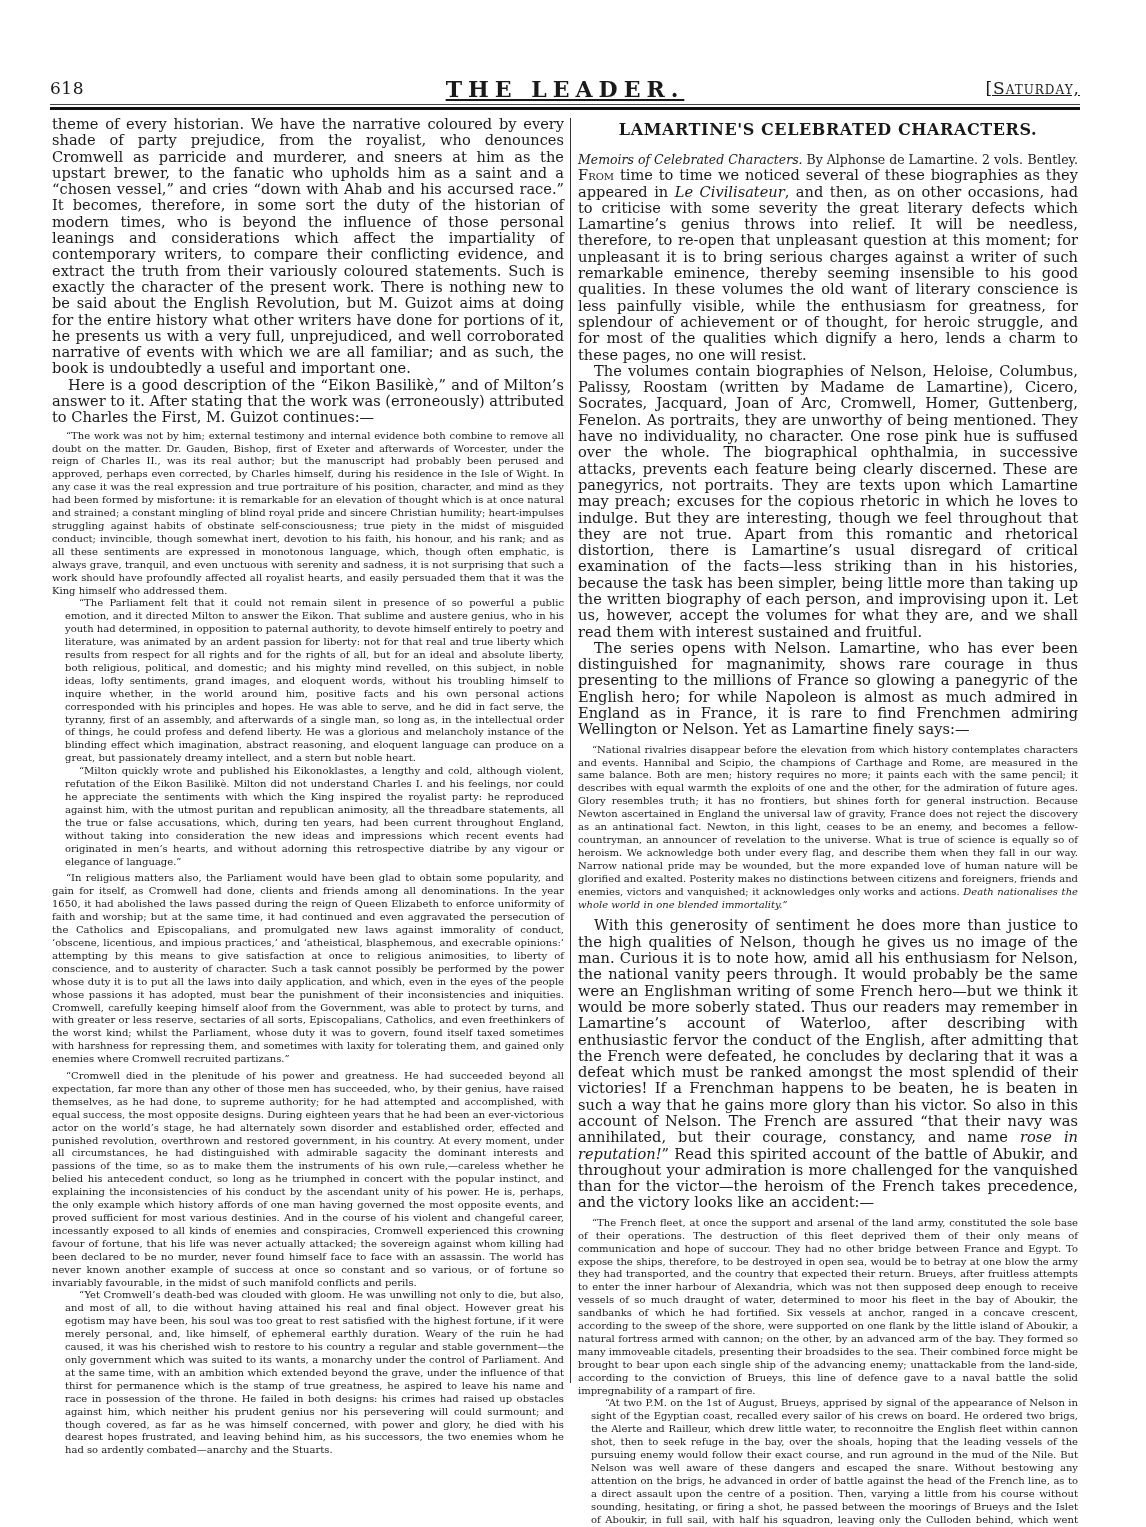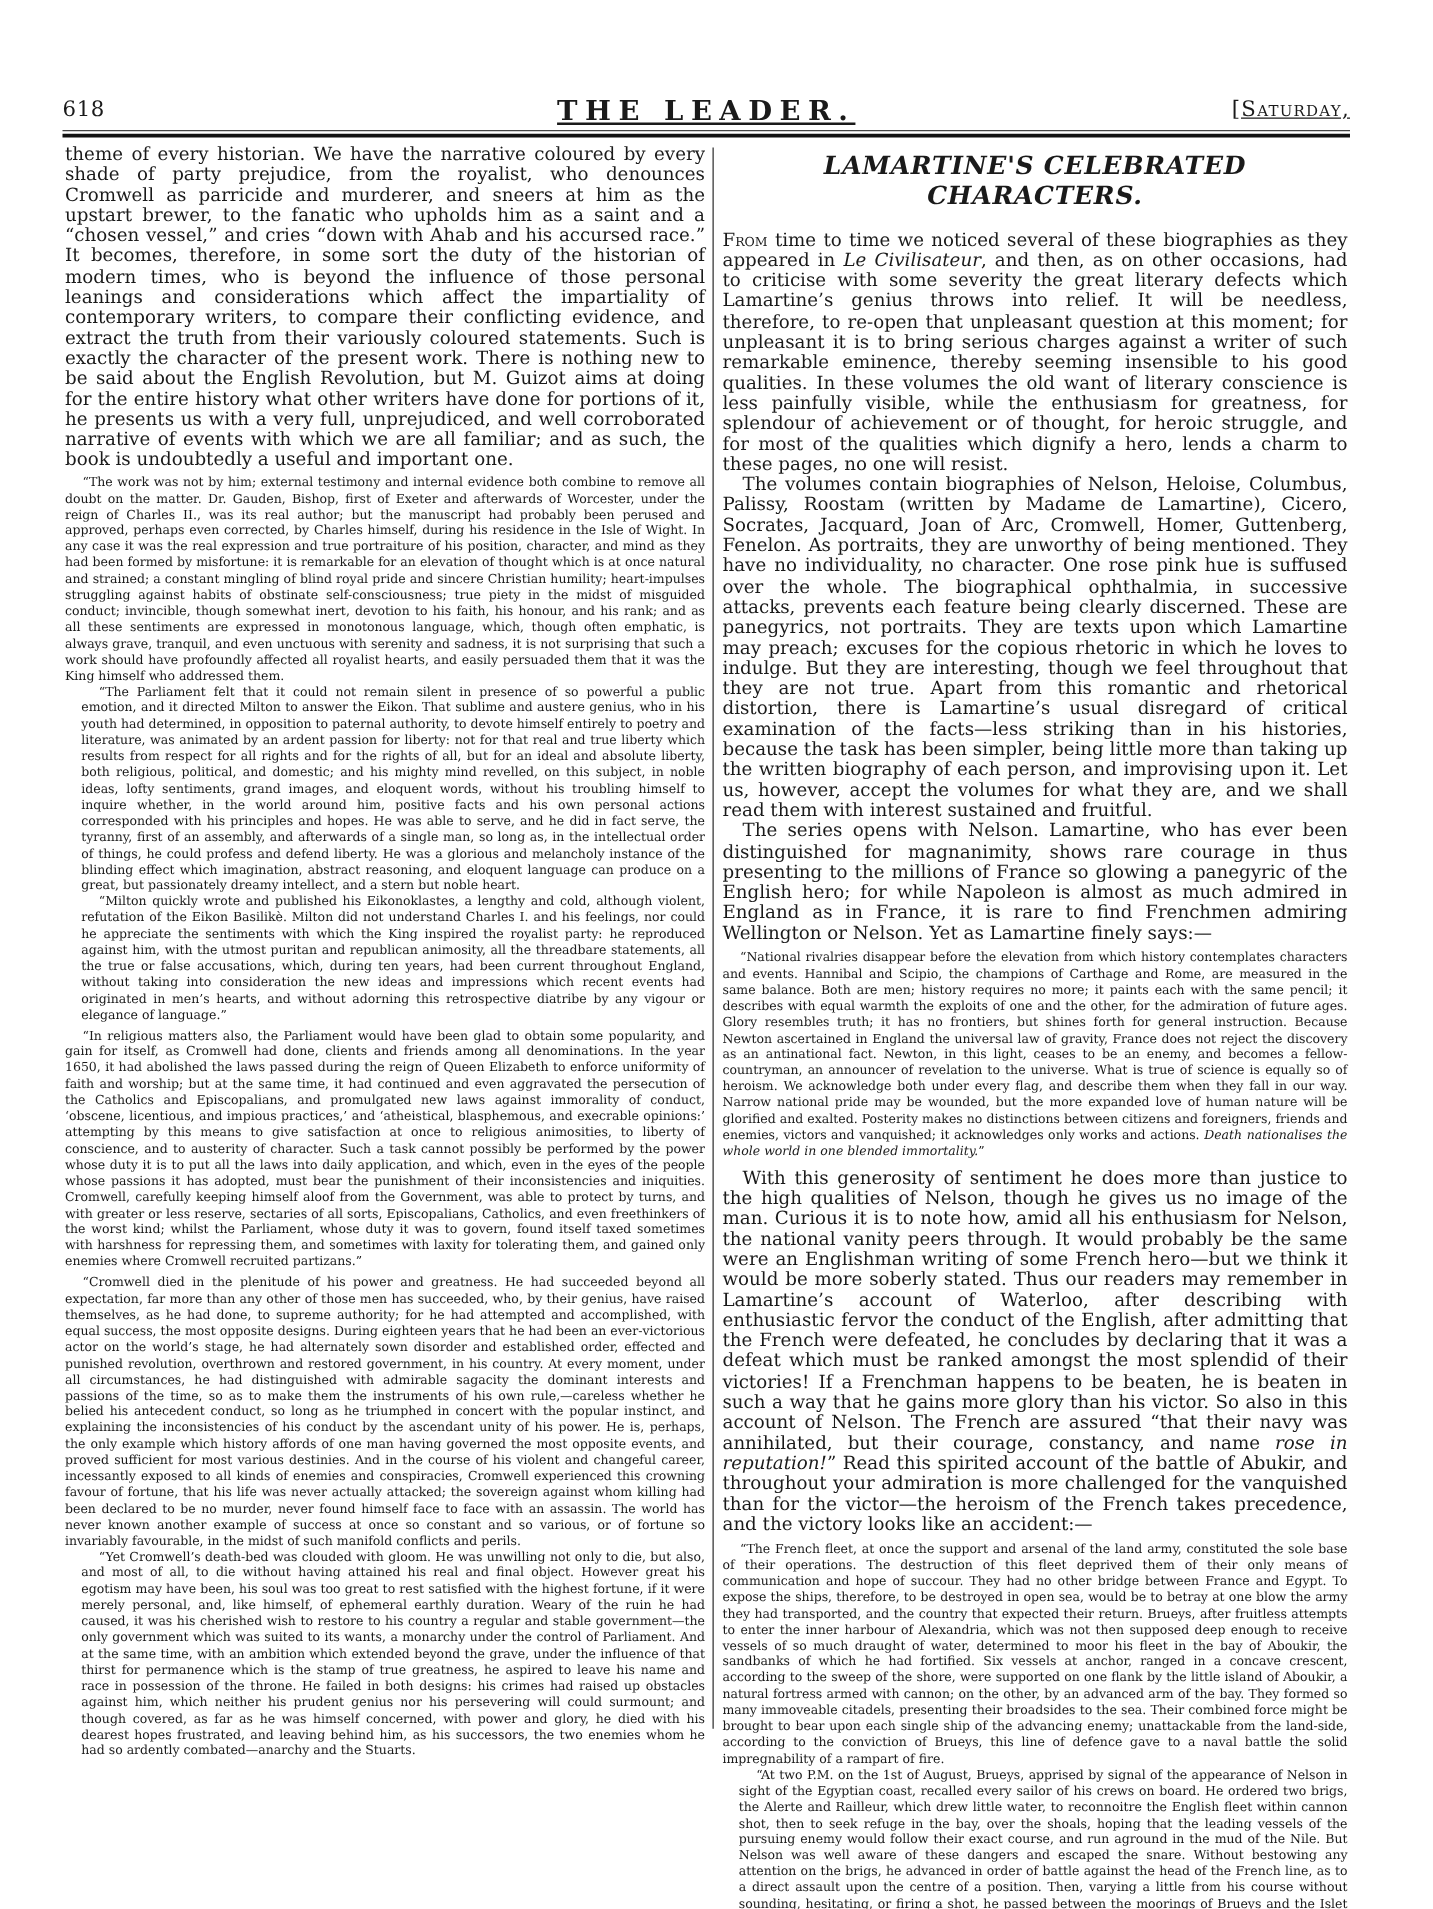--- a/index.html
+++ b/index.html
@@ -21,21 +21,21 @@
   .col-right { left: 578px; width: 500px; }
   .divider { position: absolute; left: 570px; top: 118px; width: 1px; height: 1265px; background: #333; }
 
   p { margin: 0; text-align: justify; }
   .body-text { font-size: 14.6px; line-height: 16.3px; }
   .indent { text-indent: 16px; }
   .quote { font-size: 10px; line-height: 12.9px; text-indent: 14px; }
   .quote + .quote { margin-top: 0; margin-left: 13px; }
   .block { margin-top: 4px; }
   .block-lg { margin-top: 6px; }
-  .headline { text-align: center; font-size: 20px; letter-spacing: 0.6px; margin-top: 4px; font-style: italic; }
+  .headline { text-align: center; font-size: 16px; letter-spacing: 0.6px; margin-top: 4px; }
   .byline { font-size: 12.5px; line-height: 15px; display: flex; justify-content: space-between; margin-top: 2px; }
   .byline .work { font-style: italic; }
   .smallcaps { font-variant: small-caps; }
   em { font-style: italic; }
 </style>
 </head>
 <body>
 
 <header>
   <div class="masthead">
@@ -44,38 +44,47 @@
     <span class="day">[Saturday,</span>
   </div>
   <div class="rule-thin"></div>
   <div class="rule-thick"></div>
 </header>
 
 <div class="divider"></div>
 
 <section class="col col-left">
   <p class="body-text">theme of every historian. We have the narrative coloured by every shade of party prejudice, from the royalist, who denounces Cromwell as parricide and murderer, and sneers at him as the upstart brewer, to the fanatic who upholds him as a saint and a “chosen vessel,” and cries “down with Ahab and his accursed race.” It becomes, therefore, in some sort the duty of the historian of modern times, who is beyond the influence of those personal leanings and considerations which affect the impartiality of contemporary writers, to compare their conflicting evidence, and extract the truth from their variously coloured statements. Such is exactly the character of the present work. There is nothing new to be said about the English Revolution, but M. Guizot aims at doing for the entire history what other writers have done for portions of it, he presents us with a very full, unprejudiced, and well corroborated narrative of events with which we are all familiar; and as such, the book is undoubtedly a useful and important one.</p>
+  <p class="body-text indent">Here is a good description of the “Eikon Basilikè,” and of Milton’s answer to it. After stating that the work was (erroneously) attributed to Charles the First, M. Guizot continues:—</p>
   <div class="block">
     <p class="quote">“The work was not by him; external testimony and internal evidence both combine to remove all doubt on the matter. Dr. Gauden, Bishop, first of Exeter and afterwards of Worcester, under the reign of Charles II., was its real author; but the manuscript had probably been perused and approved, perhaps even corrected, by Charles himself, during his residence in the Isle of Wight. In any case it was the real expression and true portraiture of his position, character, and mind as they had been formed by misfortune: it is remarkable for an elevation of thought which is at once natural and strained; a constant mingling of blind royal pride and sincere Christian humility; heart-impulses struggling against habits of obstinate self-consciousness; true piety in the midst of misguided conduct; invincible, though somewhat inert, devotion to his faith, his honour, and his rank; and as all these sentiments are expressed in monotonous language, which, though often emphatic, is always grave, tranquil, and even unctuous with serenity and sadness, it is not surprising that such a work should have profoundly affected all royalist hearts, and easily persuaded them that it was the King himself who addressed them.</p>
     <p class="quote">“The Parliament felt that it could not remain silent in presence of so powerful a public emotion, and it directed Milton to answer the Eikon. That sublime and austere genius, who in his youth had determined, in opposition to paternal authority, to devote himself entirely to poetry and literature, was animated by an ardent passion for liberty: not for that real and true liberty which results from respect for all rights and for the rights of all, but for an ideal and absolute liberty, both religious, political, and domestic; and his mighty mind revelled, on this subject, in noble ideas, lofty sentiments, grand images, and eloquent words, without his troubling himself to inquire whether, in the world around him, positive facts and his own personal actions corresponded with his principles and hopes. He was able to serve, and he did in fact serve, the tyranny, first of an assembly, and afterwards of a single man, so long as, in the intellectual order of things, he could profess and defend liberty. He was a glorious and melancholy instance of the blinding effect which imagination, abstract reasoning, and eloquent language can produce on a great, but passionately dreamy intellect, and a stern but noble heart.</p>
     <p class="quote">“Milton quickly wrote and published his Eikonoklastes, a lengthy and cold, although violent, refutation of the Eikon Basilikè. Milton did not understand Charles I. and his feelings, nor could he appreciate the sentiments with which the King inspired the royalist party: he reproduced against him, with the utmost puritan and republican animosity, all the threadbare statements, all the true or false accusations, which, during ten years, had been current throughout England, without taking into consideration the new ideas and impressions which recent events had originated in men’s hearts, and without adorning this retrospective diatribe by any vigour or elegance of language.”</p>
   </div>
   <div class="block">
     <p class="quote">“In religious matters also, the Parliament would have been glad to obtain some popularity, and gain for itself, as Cromwell had done, clients and friends among all denominations. In the year 1650, it had abolished the laws passed during the reign of Queen Elizabeth to enforce uniformity of faith and worship; but at the same time, it had continued and even aggravated the persecution of the Catholics and Episcopalians, and promulgated new laws against immorality of conduct, ‘obscene, licentious, and impious practices,’ and ‘atheistical, blasphemous, and execrable opinions:’ attempting by this means to give satisfaction at once to religious animosities, to liberty of conscience, and to austerity of character. Such a task cannot possibly be performed by the power whose duty it is to put all the laws into daily application, and which, even in the eyes of the people whose passions it has adopted, must bear the punishment of their inconsistencies and iniquities. Cromwell, carefully keeping himself aloof from the Government, was able to protect by turns, and with greater or less reserve, sectaries of all sorts, Episcopalians, Catholics, and even freethinkers of the worst kind; whilst the Parliament, whose duty it was to govern, found itself taxed sometimes with harshness for repressing them, and sometimes with laxity for tolerating them, and gained only enemies where Cromwell recruited partizans.”</p>
   </div>
   <div class="block">
     <p class="quote">“Cromwell died in the plenitude of his power and greatness. He had succeeded beyond all expectation, far more than any other of those men has succeeded, who, by their genius, have raised themselves, as he had done, to supreme authority; for he had attempted and accomplished, with equal success, the most opposite designs. During eighteen years that he had been an ever-victorious actor on the world’s stage, he had alternately sown disorder and established order, effected and punished revolution, overthrown and restored government, in his country. At every moment, under all circumstances, he had distinguished with admirable sagacity the dominant interests and passions of the time, so as to make them the instruments of his own rule,—careless whether he belied his antecedent conduct, so long as he triumphed in concert with the popular instinct, and explaining the inconsistencies of his conduct by the ascendant unity of his power. He is, perhaps, the only example which history affords of one man having governed the most opposite events, and proved sufficient for most various destinies. And in the course of his violent and changeful career, incessantly exposed to all kinds of enemies and conspiracies, Cromwell experienced this crowning favour of fortune, that his life was never actually attacked; the sovereign against whom killing had been declared to be no murder, never found himself face to face with an assassin. The world has never known another example of success at once so constant and so various, or of fortune so invariably favourable, in the midst of such manifold conflicts and perils.</p>
     <p class="quote">“Yet Cromwell’s death-bed was clouded with gloom. He was unwilling not only to die, but also, and most of all, to die without having attained his real and final object. However great his egotism may have been, his soul was too great to rest satisfied with the highest fortune, if it were merely personal, and, like himself, of ephemeral earthly duration. Weary of the ruin he had caused, it was his cherished wish to restore to his country a regular and stable government—the only government which was suited to its wants, a monarchy under the control of Parliament. And at the same time, with an ambition which extended beyond the grave, under the influence of that thirst for permanence which is the stamp of true greatness, he aspired to leave his name and race in possession of the throne. He failed in both designs: his crimes had raised up obstacles against him, which neither his prudent genius nor his persevering will could surmount; and though covered, as far as he was himself concerned, with power and glory, he died with his dearest hopes frustrated, and leaving behind him, as his successors, the two enemies whom he had so ardently combated—anarchy and the Stuarts.</p>
 
   </div>
 
 </section>
 
 <section class="col col-right">
   <h2 class="headline">LAMARTINE'S CELEBRATED CHARACTERS.</h2>
+  <div class="byline">
+    <span>
+      <span class="work">Memoirs of Celebrated Characters.</span>
+      <span>By Alphonse de Lamartine.</span>
+      <span>2 vols.</span>
+    </span>
+    <span>Bentley.</span>
+  </div>
   <p class="body-text"><span class="smallcaps">From</span><span> time to time we noticed several of these biographies as they appeared in </span><em>Le Civilisateur</em><span>, and then, as on other occasions, had to criticise with some severity the great literary defects which Lamartine’s genius throws into relief. It will be needless, therefore, to re-open that unpleasant question at this moment; for unpleasant it is to bring serious charges against a writer of such remarkable eminence, thereby seeming insensible to his good qualities. In these volumes the old want of literary conscience is less painfully visible, while the enthusiasm for greatness, for splendour of achievement or of thought, for heroic struggle, and for most of the qualities which dignify a hero, lends a charm to these pages, no one will resist.</span></p>
   <p class="body-text indent">The volumes contain biographies of Nelson, Heloise, Columbus, Palissy, Roostam (written by Madame de Lamartine), Cicero, Socrates, Jacquard, Joan of Arc, Cromwell, Homer, Guttenberg, Fenelon. As portraits, they are unworthy of being mentioned. They have no individuality, no character. One rose pink hue is suffused over the whole. The biographical ophthalmia, in successive attacks, prevents each feature being clearly discerned. These are panegyrics, not portraits. They are texts upon which Lamartine may preach; excuses for the copious rhetoric in which he loves to indulge. But they are interesting, though we feel throughout that they are not true. Apart from this romantic and rhetorical distortion, there is Lamartine’s usual disregard of critical examination of the facts—less striking than in his histories, because the task has been simpler, being little more than taking up the written biography of each person, and improvising upon it. Let us, however, accept the volumes for what they are, and we shall read them with interest sustained and fruitful.</p>
   <p class="body-text indent">The series opens with Nelson. Lamartine, who has ever been distinguished for magnanimity, shows rare courage in thus presenting to the millions of France so glowing a panegyric of the English hero; for while Napoleon is almost as much admired in England as in France, it is rare to find Frenchmen admiring Wellington or Nelson. Yet as Lamartine finely says:—</p>
   <div class="block-lg">
     <p class="quote"><span>“National rivalries disappear before the elevation from which history contemplates characters and events. Hannibal and Scipio, the champions of Carthage and Rome, are measured in the same balance. Both are men; history requires no more; it paints each with the same pencil; it describes with equal warmth the exploits of one and the other, for the admiration of future ages. Glory resembles truth; it has no frontiers, but shines forth for general instruction. Because Newton ascertained in England the universal law of gravity, France does not reject the discovery as an antinational fact. Newton, in this light, ceases to be an enemy, and becomes a fellow-countryman, an announcer of revelation to the universe. What is true of science is equally so of heroism. We acknowledge both under every flag, and describe them when they fall in our way. Narrow national pride may be wounded, but the more expanded love of human nature will be glorified and exalted. Posterity makes no distinctions between citizens and foreigners, friends and enemies, victors and vanquished; it acknowledges only works and actions. </span><em>Death nationalises the whole world in one blended immortality.</em><span>”</span></p>
   </div>
   <p class="body-text indent block-lg"><span>With this generosity of sentiment he does more than justice to the high qualities of Nelson, though he gives us no image of the man. Curious it is to note how, amid all his enthusiasm for Nelson, the national vanity peers through. It would probably be the same were an Englishman writing of some French hero—but we think it would be more soberly stated. Thus our readers may remember in Lamartine’s account of Waterloo, after describing with enthusiastic fervor the conduct of the English, after admitting that the French were defeated, he concludes by declaring that it was a defeat which must be ranked amongst the most splendid of their victories! If a Frenchman happens to be beaten, he is beaten in such a way that he gains more glory than his victor. So also in this account of Nelson. The French are assured “that their navy was annihilated, but their courage, constancy, and name </span><em>rose in reputation!</em><span>” Read this spirited account of the battle of Abukir, and throughout your admiration is more challenged for the vanquished than for the victor—the heroism of the French takes precedence, and the victory looks like an accident:—</span></p>
   <div class="block-lg">
     <p class="quote">“The French fleet, at once the support and arsenal of the land army, constituted the sole base of their operations. The destruction of this fleet deprived them of their only means of communication and hope of succour. They had no other bridge between France and Egypt. To expose the ships, therefore, to be destroyed in open sea, would be to betray at one blow the army they had transported, and the country that expected their return. Brueys, after fruitless attempts to enter the inner harbour of Alexandria, which was not then supposed deep enough to receive vessels of so much draught of water, determined to moor his fleet in the bay of Aboukir, the sandbanks of which he had fortified. Six vessels at anchor, ranged in a concave crescent, according to the sweep of the shore, were supported on one flank by the little island of Aboukir, a natural fortress armed with cannon; on the other, by an advanced arm of the bay. They formed so many immoveable citadels, presenting their broadsides to the sea. Their combined force might be brought to bear upon each single ship of the advancing enemy; unattackable from the land-side, according to the conviction of Brueys, this line of defence gave to a naval battle the solid impregnability of a rampart of fire.</p>
     <p class="quote">“At two P.M. on the 1st of August, Brueys, apprised by signal of the appearance of Nelson in sight of the Egyptian coast, recalled every sailor of his crews on board. He ordered two brigs, the Alerte and Railleur, which drew little water, to reconnoitre the English fleet within cannon shot, then to seek refuge in the bay, over the shoals, hoping that the leading vessels of the pursuing enemy would follow their exact course, and run aground in the mud of the Nile. But Nelson was well aware of these dangers and escaped the snare. Without bestowing any attention on the brigs, he advanced in order of battle against the head of the French line, as to a direct assault upon the centre of a position. Then, varying a little from his course without sounding, hesitating, or firing a shot, he passed between the moorings of Brueys and the Islet of Aboukir, in full sail, with half his squadron, leaving only the Culloden behind, which went aground on the sandbanks. As his ships cleared the passage they anchored successively in rear of their opponents. The remaining half divided, and ranged up on the outer side in front of the French vessels, who were thus attacked simultaneously on both flanks, and the thunder of a double fire poured into their immovable hulls. The French fleet thus deprived, by the error of their chief, of the protection they expected from the land, and without the power of motion by being at anchor, saw at once the disaster that awaited them. Nothing remained but to perish gloriously, and to envelop in their own destruction as many of the enemy’s ships as possible. They proved themselves worthy of their fate. Commanded still by the brave warriors of the revolution, they raised themselves to the level of ancient heroism, and presented another Salamis, to which nothing was wanting but the presence of Themistocles! The Spartiate, the Franklin, the Orient, the Tonnant, responding on the right and left to the double broadsides of the English seventy-fours, strewed the decks of Nelson with shattered masts and yards, with dead and wounded sailors. Victory was less the prize of naval superiority, than the consequence of the fatal mistake of engaging at anchor. The French marine</p>

